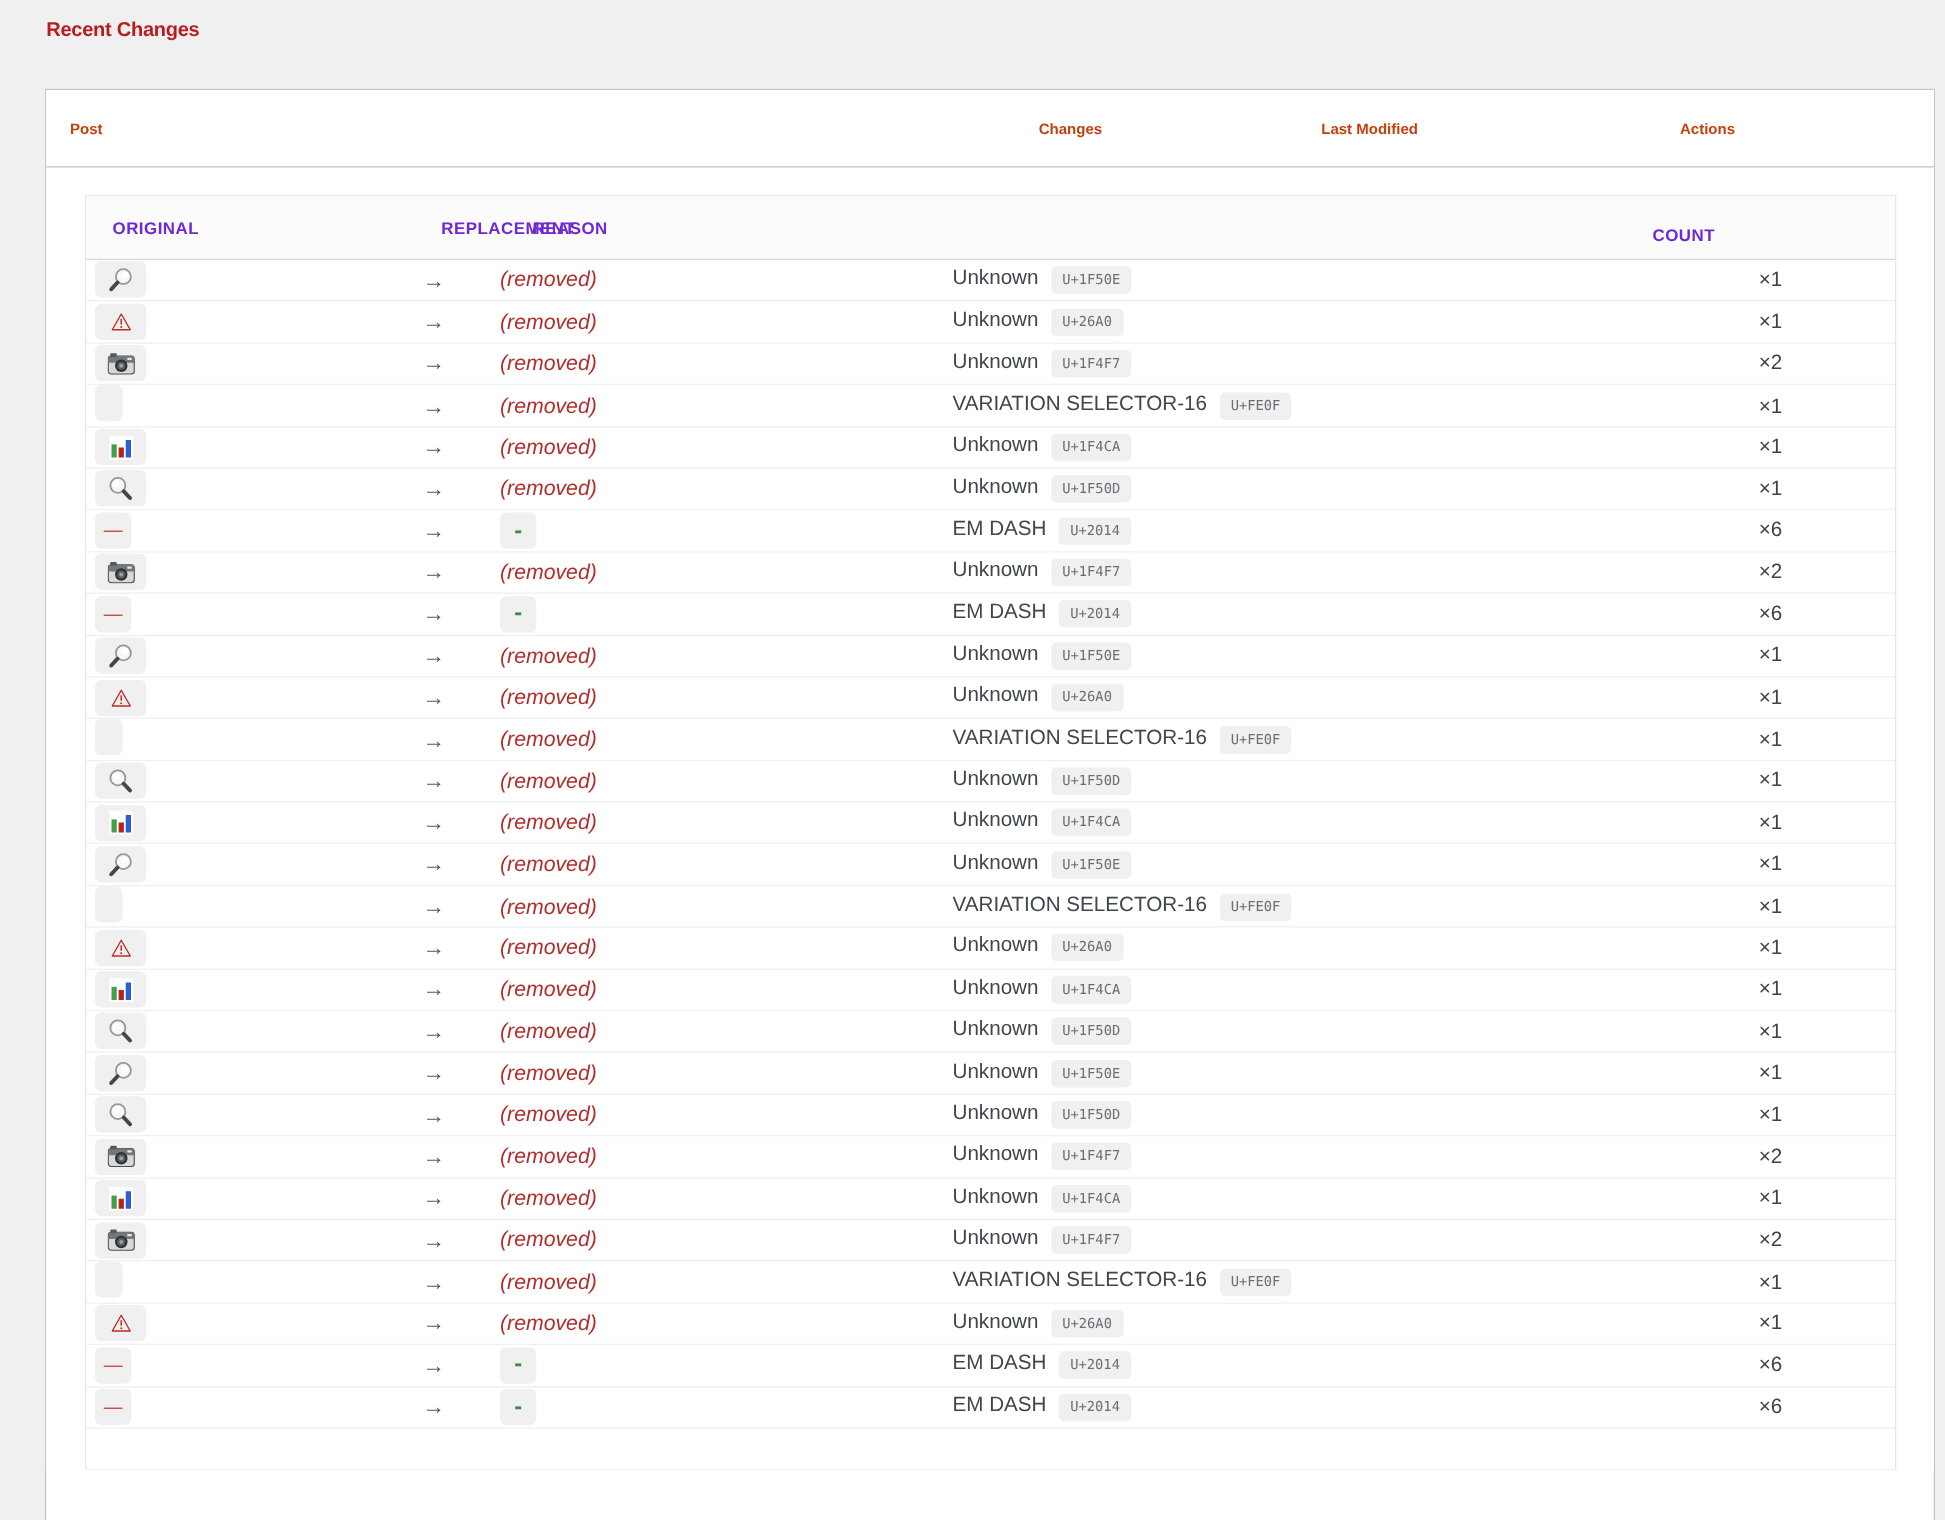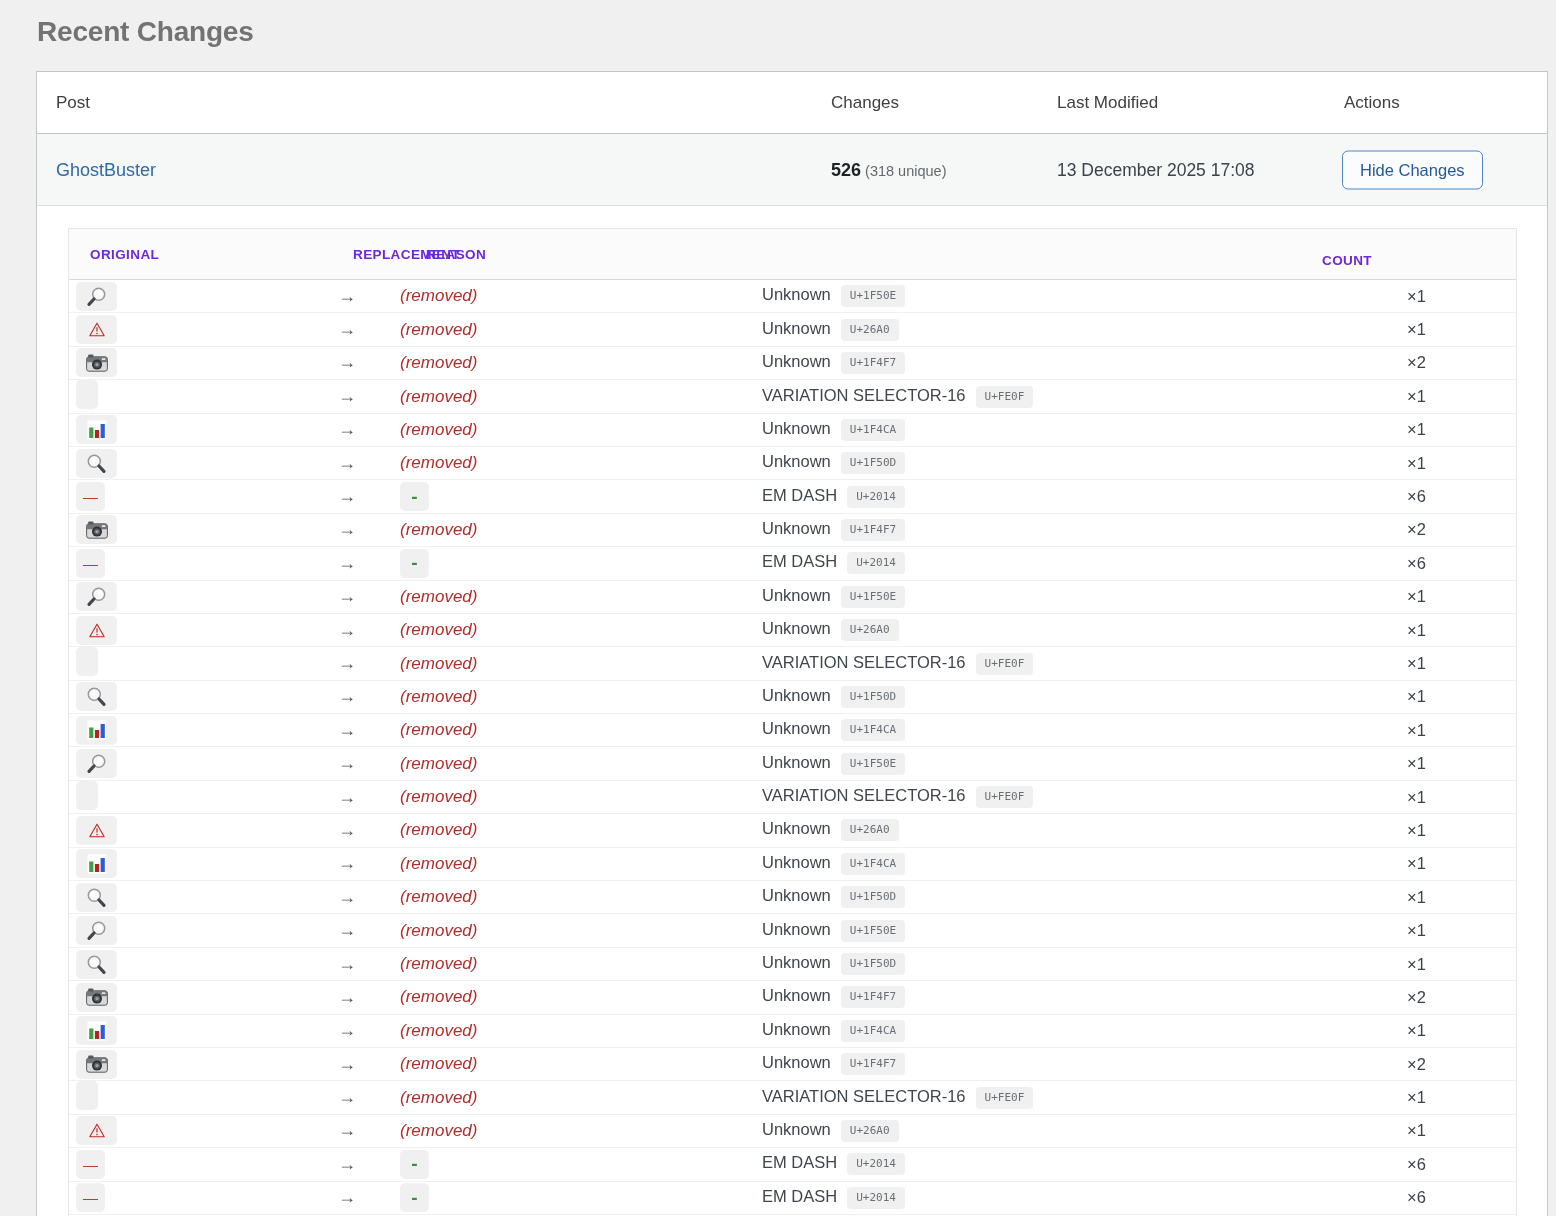--- a/index.html
+++ b/index.html
@@ -4,33 +4,33 @@
 <style>
   html,body{margin:0;padding:0;}
   body{
     width:1556px;height:1216px;overflow:hidden;position:relative;
     background:#f0f0f1;
     font-family:"Liberation Sans", sans-serif;
     color:#1d2327;
   }
   .page-heading{
     position:absolute;left:37px;top:16px;margin:0;
-    font-size:28px;font-weight:700;color:#737373;letter-spacing:-0.2px;text-align:right;
+    font-size:16px;font-weight:700;color:#b91c1c;letter-spacing:-0.2px;text-align:right;
   }
   .panel{
     position:absolute;left:36px;top:71px;width:1512px;height:1360px;
     background:#fff;border:1px solid #c3c4c7;box-sizing:border-box;
   }
   
   .posts-header{
     position:relative;height:61px;border-bottom:1px solid #c3c4c7;background:#fff;
   }
   .posts-header span{
     position:absolute;top:50%;transform:translateY(-50%);
-    font-size:17px;color:#404040;
+    font-size:12px;color:#c2410c;font-weight:bold;
   }
   .ph-post{left:19px;} .ph-changes{left:794px;} .ph-modified{left:1020px;} .ph-actions{left:1307px;}
   .post-row{
     position:relative;height:71px;background:#f6f7f7;border-bottom:1px solid #dcdcde;
   }
   .post-row .cell{position:absolute;top:50%;transform:translateY(-50%);}
   .post-link{left:19px;font-size:18px;color:#2f6ba5;text-decoration:none;cursor:pointer;}
   .changes-cell{left:794px;font-size:18px;color:#1d2327;}
   .changes-total{font-weight:700;}
   .changes-unique{font-size:14.5px;color:#646970;margin-left:4px;}
@@ -88,28 +88,20 @@
 
 <div class="panel">
 
   <div class="posts-header">
     <span class="ph-post">Post</span>
     <span class="ph-changes">Changes</span>
     <span class="ph-modified">Last Modified</span>
     <span class="ph-actions">Actions</span>
   </div>
 
-  <div class="post-row">
-    <a class="cell post-link">GhostBuster</a>
-    <span class="cell changes-cell">
-      <span class="changes-total">526</span><span class="changes-unique">(318 unique)</span>
-    </span>
-    <span class="cell modified-cell">13 December 2025 17:08</span>
-    <button class="cell hide-btn">Hide Changes</button>
-  </div>
 
   <div class="changes-wrap">
     <div class="ctable">
       <div class="cgrid chead">
         <span class="th-original">ORIGINAL</span>
         <span class="th-replacement">REPLACEMENT</span>
         <span class="th-reason">REASON</span>
         <span class="th-count">COUNT</span>
       </div>
       <div id="rows-host">

